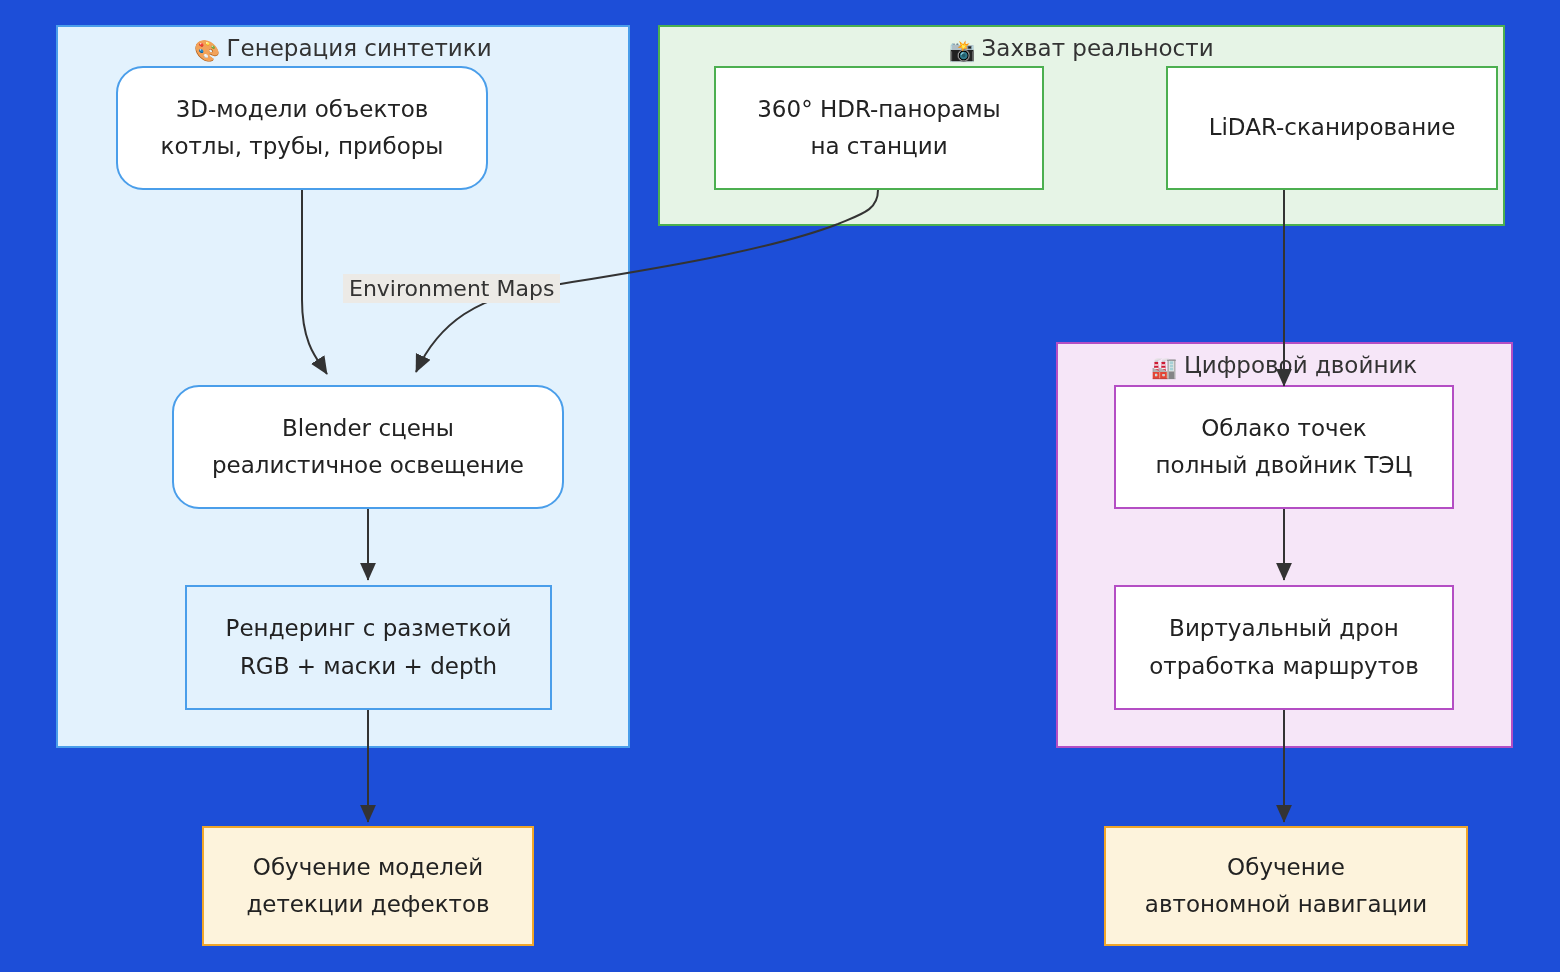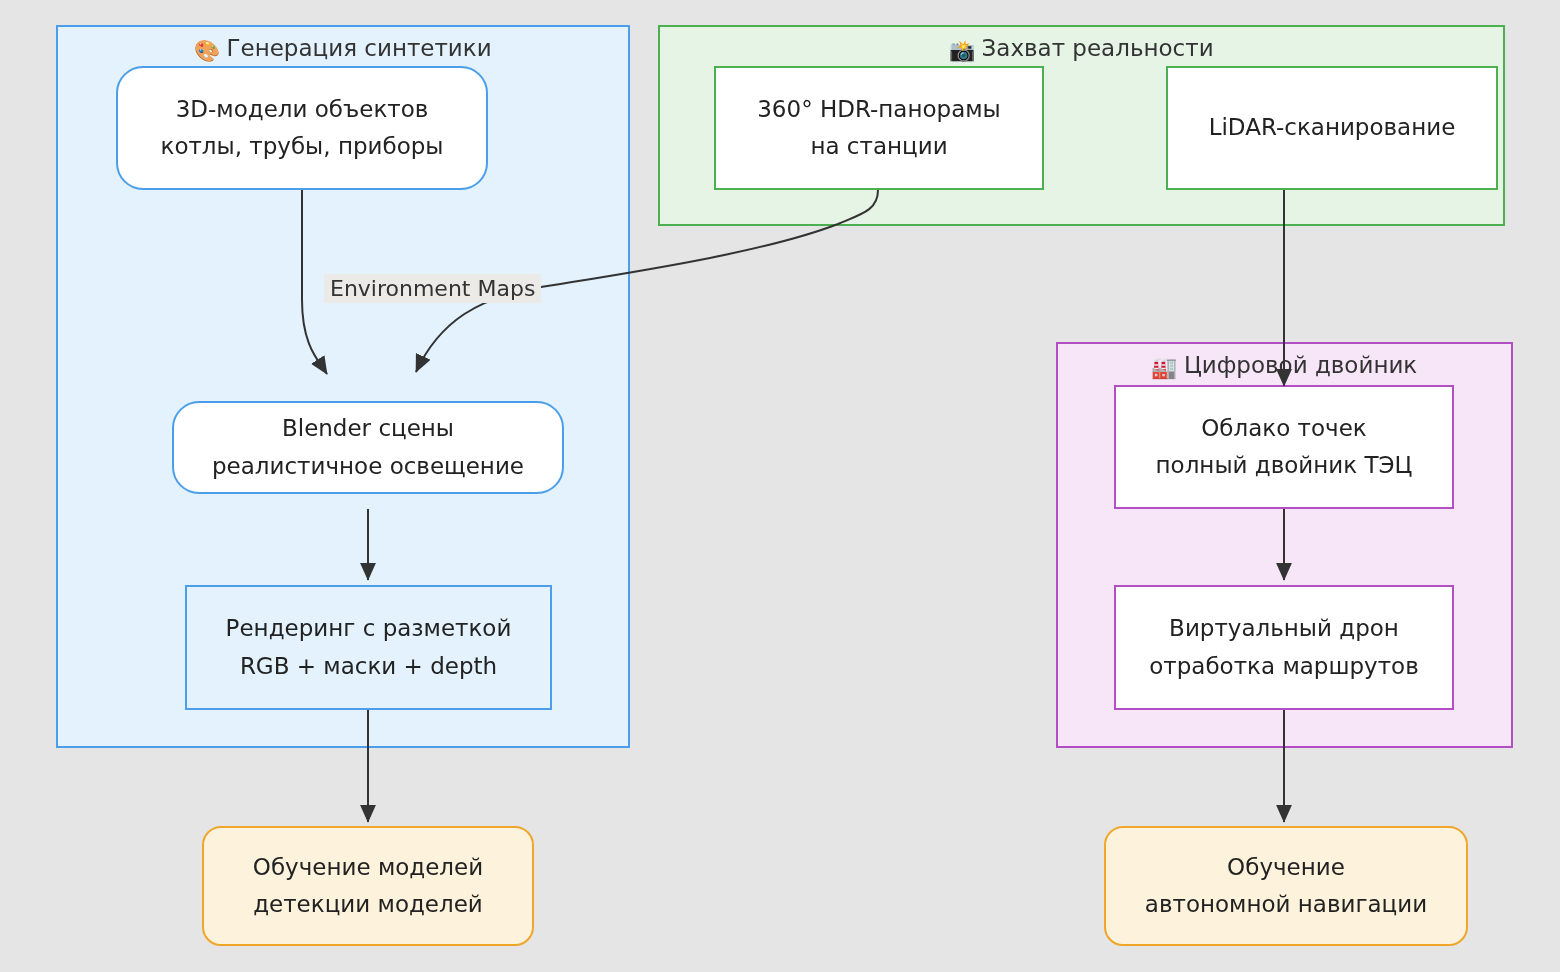--- a/index.html
+++ b/index.html
@@ -7,21 +7,21 @@
     padding: 0;
     background: #ffffff;
   }
   body {
     font-family: "DejaVu Sans", "Liberation Sans", sans-serif;
   }
   #stage {
     position: relative;
     width: 1560px;
     height: 972px;
-    background: #e5e5e5;
+    background: #1d4ed8;
     overflow: hidden;
   }
   svg#edges {
     position: absolute;
     left: 0;
     top: 0;
     width: 1560px;
     height: 972px;
     pointer-events: none;
     z-index: 5;
@@ -70,21 +70,21 @@
   }
   
   .c-synth { background: #e3f2fd; border-color: #4a9eea; }
   .c-real  { background: #e6f4e6; border-color: #4caf50; }
   .c-twin  { background: #f6e6f8; border-color: #b44ec4; }
 
   .n-white-blue   { background: #ffffff; border-color: #4a9eea; border-radius: 27px; }
   .n-fill-blue    { background: #e3f2fd; border-color: #4a9eea; }
   .n-white-green  { background: #ffffff; border-color: #4caf50; }
   .n-white-purple { background: #ffffff; border-color: #b44ec4; }
-  .n-orange       { background: #fdf3dc; border-color: #f0a62a; border-radius: 19px; }
+  .n-orange       { background: #fdf3dc; border-color: #f0a62a; }
 
   .edge-label {
     position: absolute;
     background: #eceae6;
     color: #333333;
     font-size: 22px;
     padding: 2px 6px;
     white-space: nowrap;
     z-index: 6;
   }
@@ -128,28 +128,28 @@
 
     <path d="M368,710 L368,822" fill="none" stroke="#333333" stroke-width="2" marker-end="url(#arrow)"></path>
 
     <path d="M1284,190 L1284,386" fill="none" stroke="#333333" stroke-width="2" marker-end="url(#arrow)"></path>
 
     <path d="M1284,509 L1284,580" fill="none" stroke="#333333" stroke-width="2" marker-end="url(#arrow)"></path>
 
     <path d="M1284,710 L1284,822" fill="none" stroke="#333333" stroke-width="2" marker-end="url(#arrow)"></path>
   </svg>
 
-  <div class="edge-label" style="left:324px; top:274px;">Environment Maps</div>
+  <div class="edge-label" style="left:343px; top:274px;">Environment Maps</div>
 
   <div class="node n-white-blue" style="left:116px; top:66px; width:372px; height:124px;">
     <div class="line">3D-модели объектов</div>
     <div class="line">котлы, трубы, приборы</div>
   </div>
 
-  <div class="node n-white-blue" style="left:172px; top:385px; width:392px; height:93px;margin-top:16px;">
+  <div class="node n-white-blue" style="left:172px; top:385px; width:392px; height:124px;">
     <div class="line">Blender сцены</div>
     <div class="line">реалистичное освещение</div>
   </div>
 
   <div class="node n-fill-blue" style="left:185px; top:585px; width:367px; height:125px;">
     <div class="line">Рендеринг с разметкой</div>
     <div class="line">RGB + маски + depth</div>
   </div>
 
   <div class="node n-white-green" style="left:714px; top:66px; width:330px; height:124px;">
@@ -166,21 +166,21 @@
     <div class="line">полный двойник ТЭЦ</div>
   </div>
 
   <div class="node n-white-purple" style="left:1114px; top:585px; width:340px; height:125px;">
     <div class="line">Виртуальный дрон</div>
     <div class="line">отработка маршрутов</div>
   </div>
 
   <div class="node n-orange" style="left:202px; top:826px; width:332px; height:120px;">
     <div class="line">Обучение моделей</div>
-    <div class="line">детекции моделей</div>
+    <div class="line">детекции дефектов</div>
   </div>
 
   <div class="node n-orange" style="left:1104px; top:826px; width:364px; height:120px;">
     <div class="line">Обучение</div>
     <div class="line">автономной навигации</div>
   </div>
 
 </div>
 
 </body></html>

